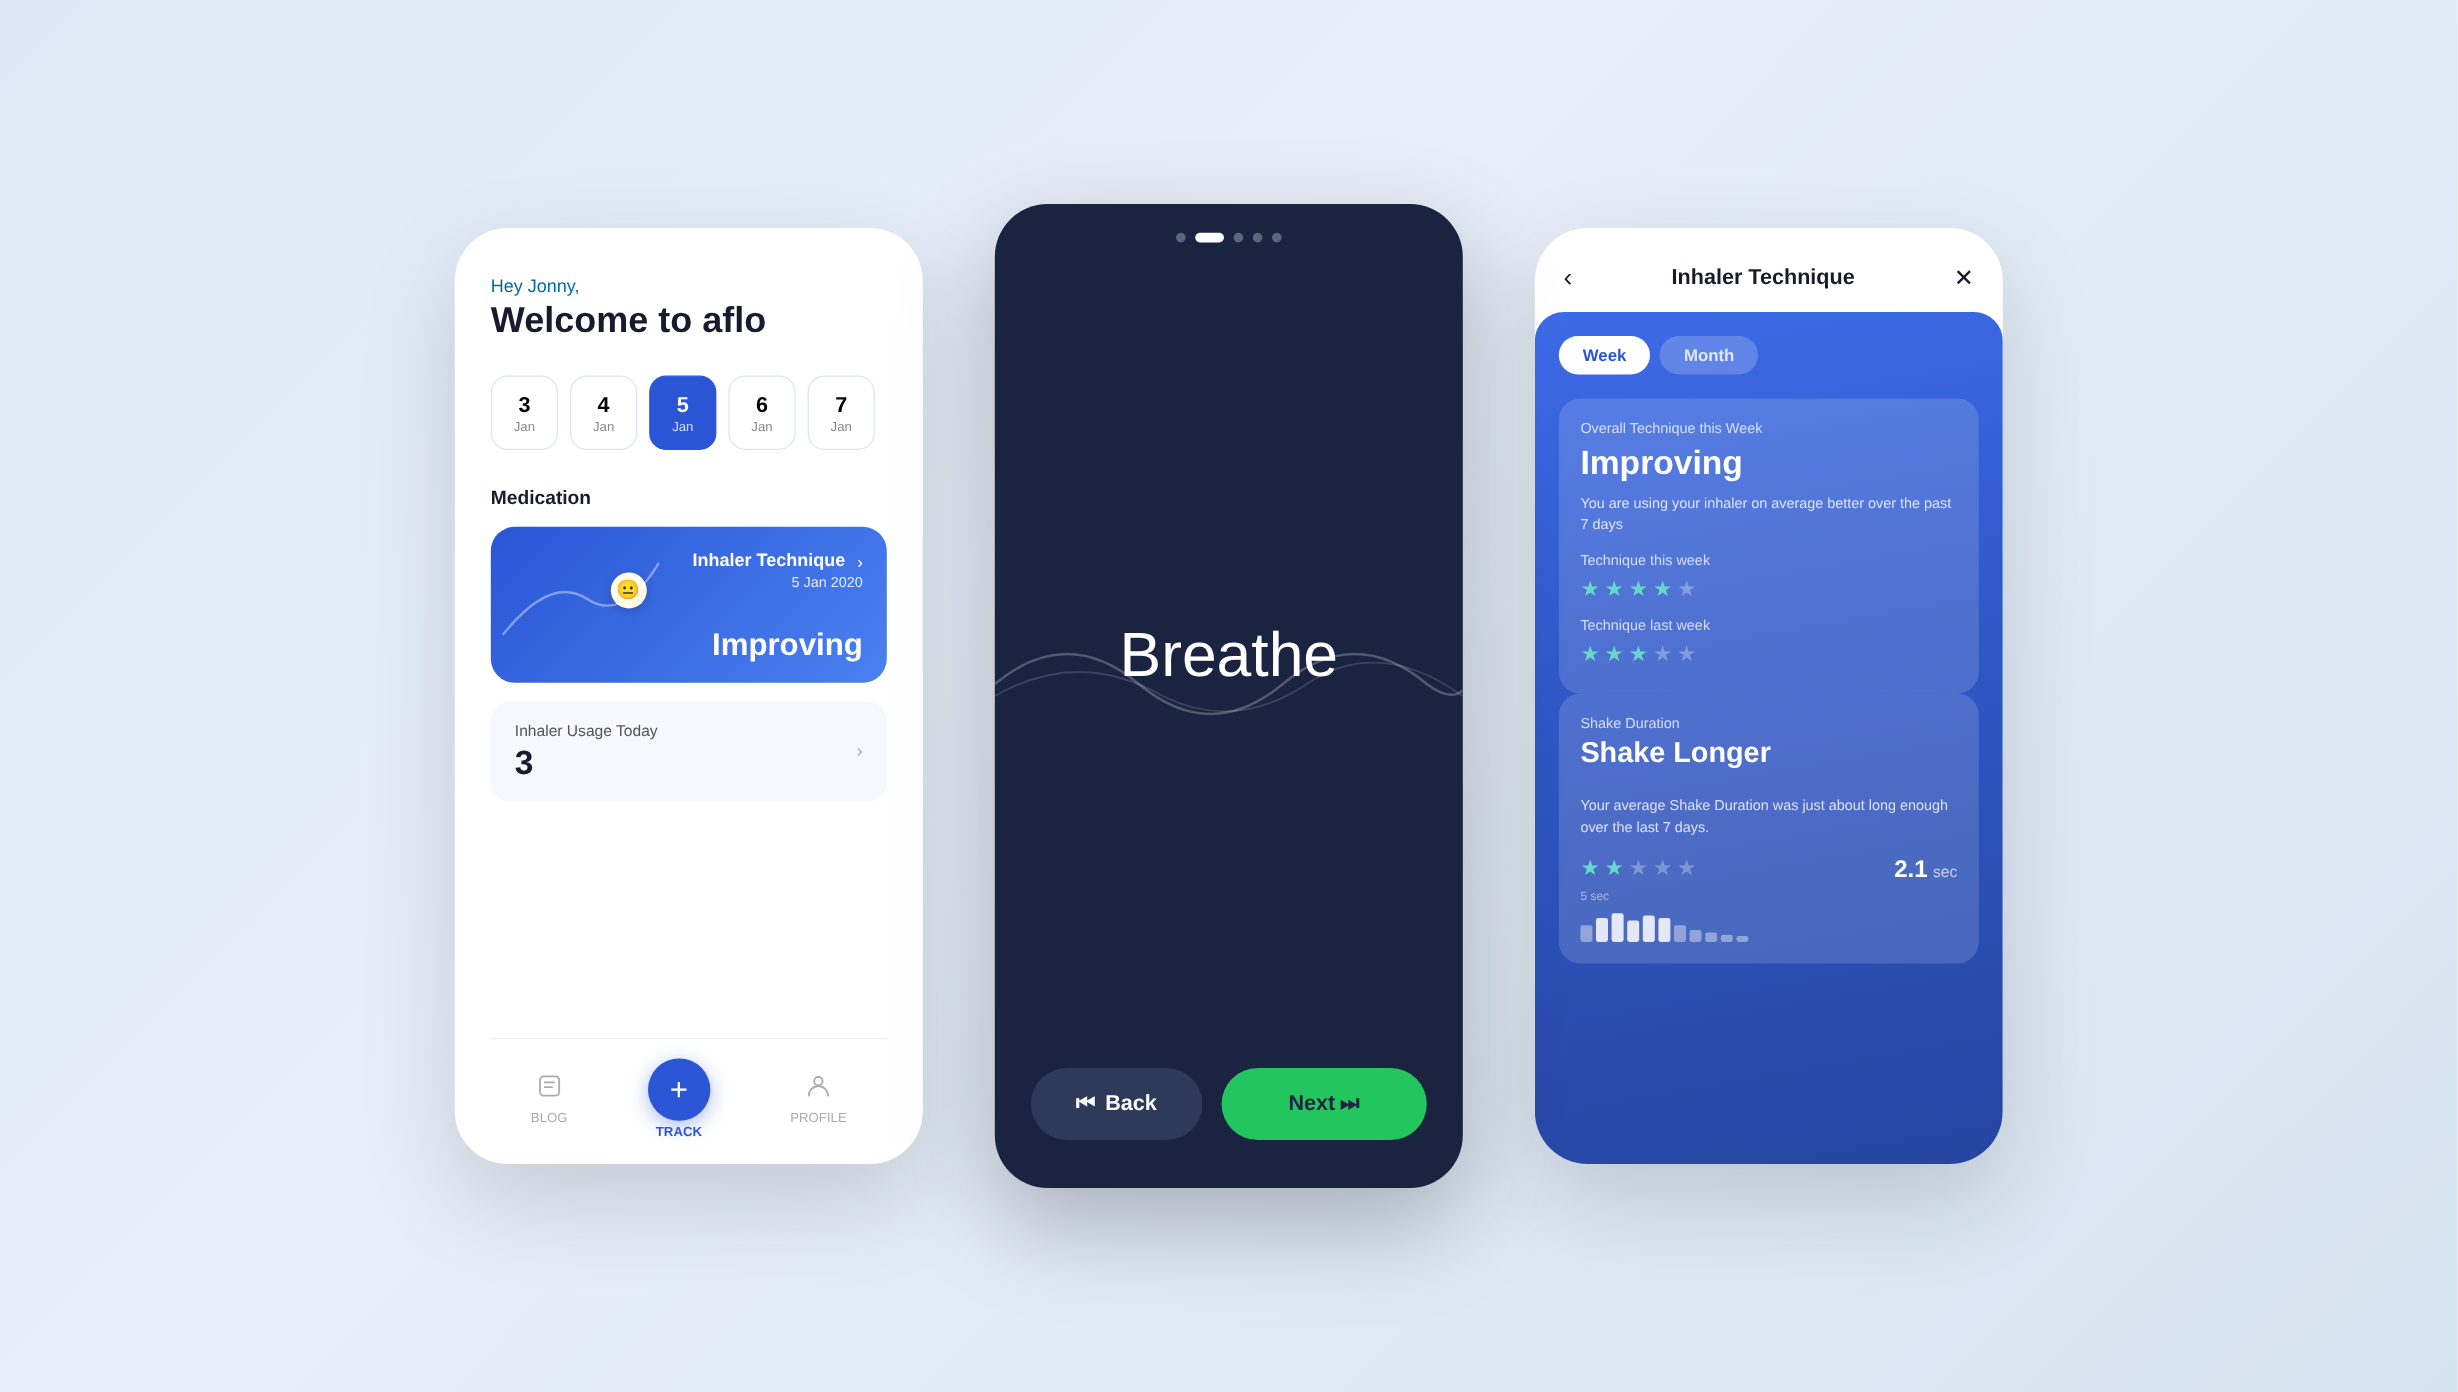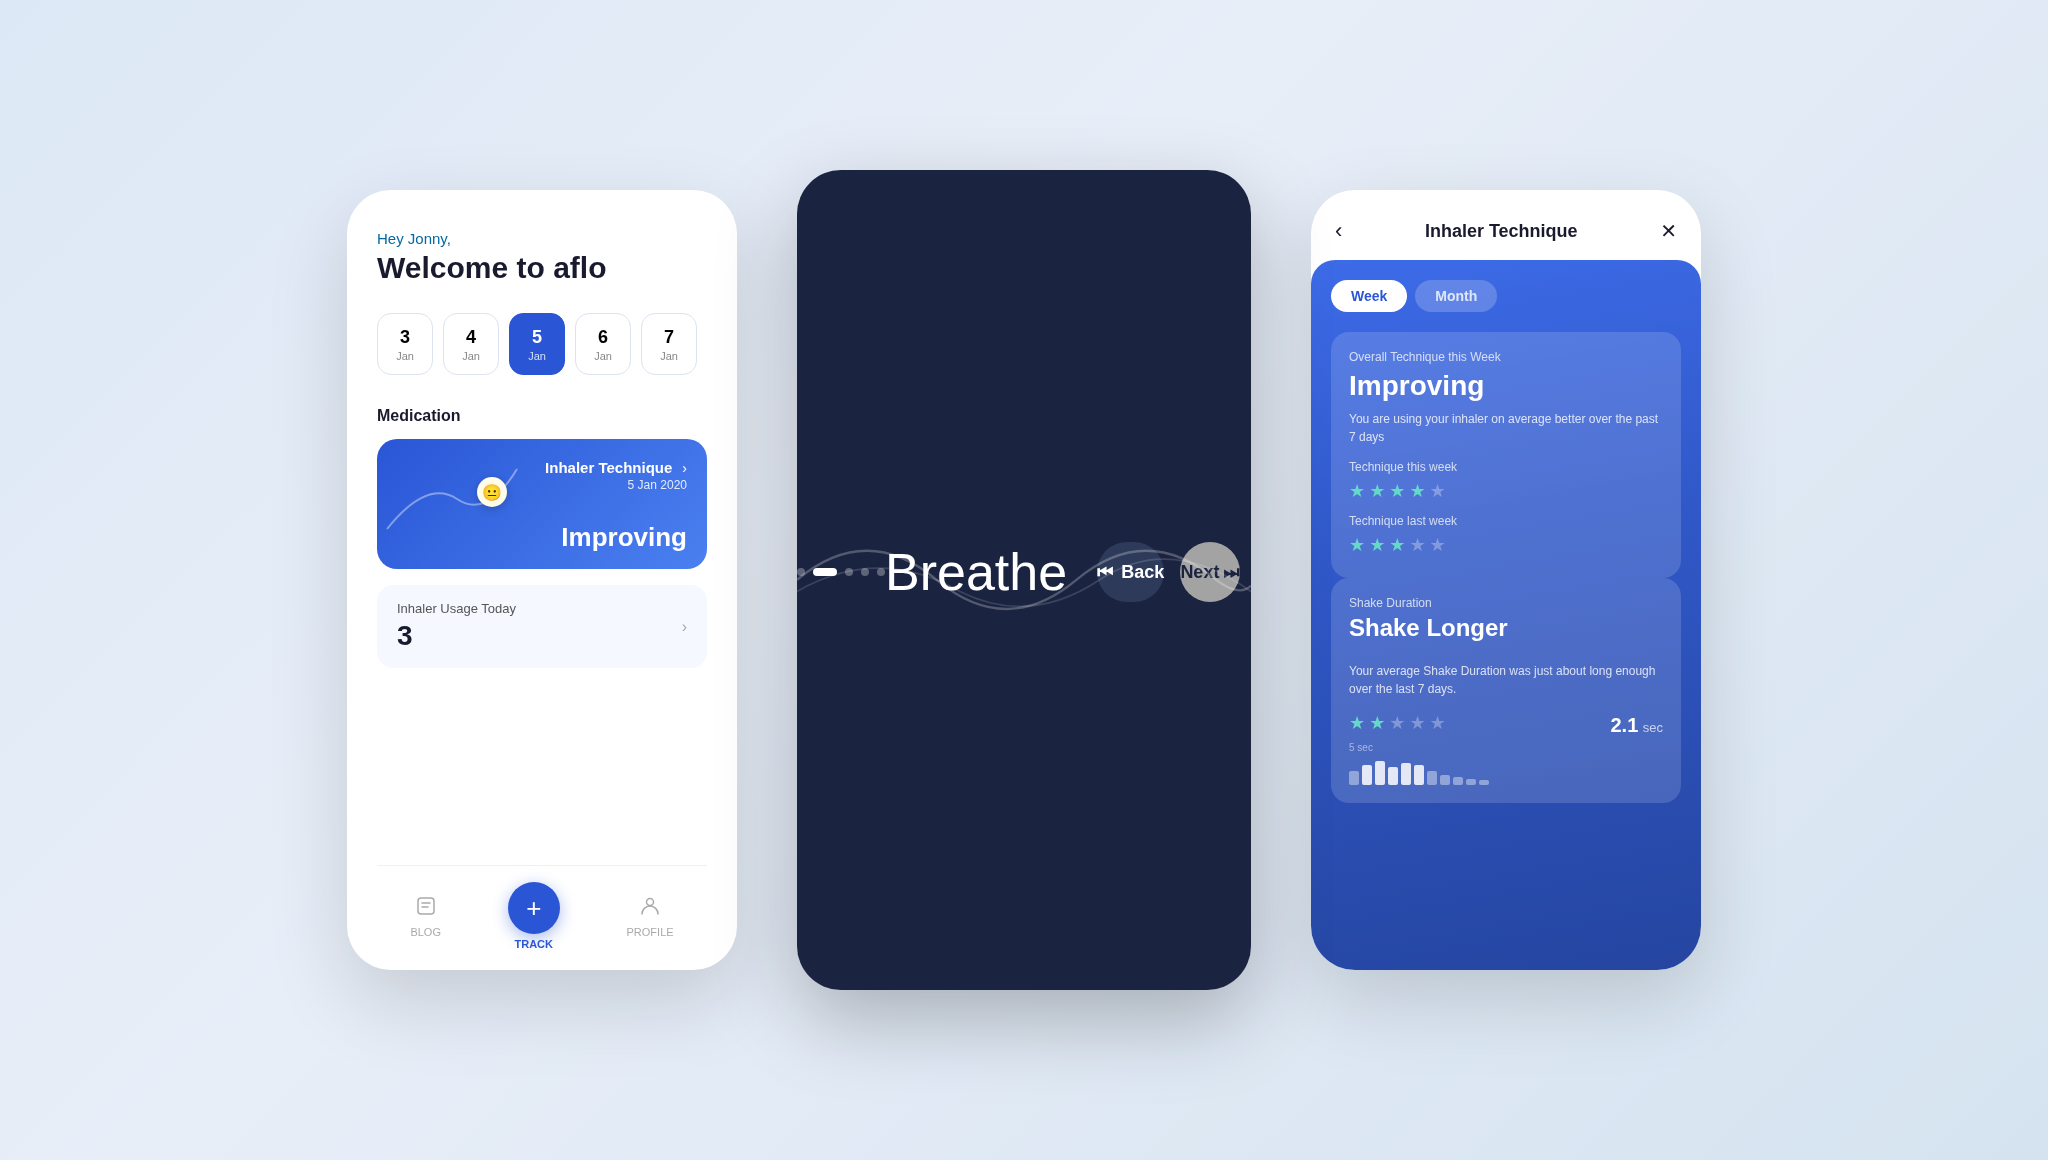--- a/index.html
+++ b/index.html
@@ -221,27 +221,27 @@
       justify-content: center;
       color: #fff;
       font-size: 26px;
       box-shadow: 0 4px 16px rgba(42,86,214,0.4);
       cursor: pointer;
     }
     .nav-track-label { color: #2a56d6; font-weight: 700; font-size: 11px; }
 
     
     .phone2 {
-      width: 454px;
+      width: 390px;
       height: 820px;
       background: #1a2340;
       border-radius: 44px;
       box-shadow: 0 30px 80px rgba(0,0,0,0.25);
       display: flex;
-      flex-direction: row;
+      flex-direction: column;
       align-items: center;
       justify-content: space-between;
       overflow: hidden;
       padding: 24px 0 40px;
       position: relative;
     }
     .phone2-dots {
       display: flex;
       gap: 8px;
     }
@@ -278,21 +278,21 @@
       font-weight: 600;
       cursor: pointer;
       display: flex;
       align-items: center;
       justify-content: center;
       gap: 8px;
     }
     .btn-next {
       flex: 1.2;
       height: 60px;
-      background: #a3a3a3;
+      background: #22c55e;
       border: none;
       border-radius: 30px;
       color: #1a2340;
       font-size: 18px;
       font-weight: 700;
       cursor: pointer;
       display: flex;
       align-items: center;
       justify-content: center;
       gap: 4px;

